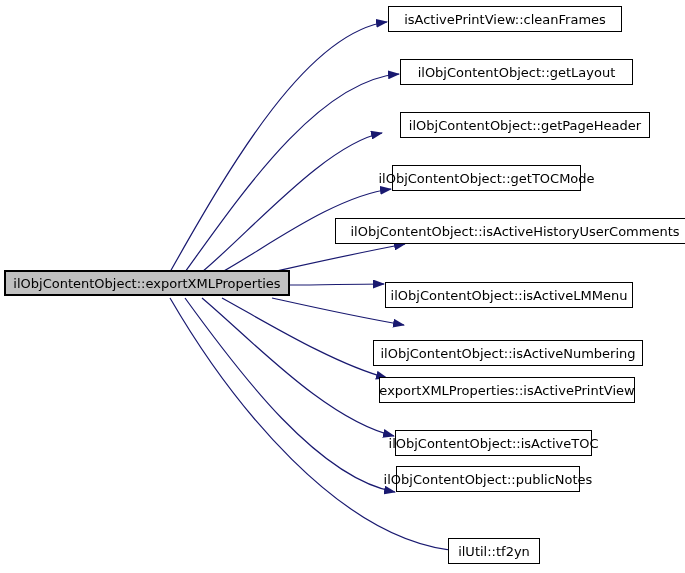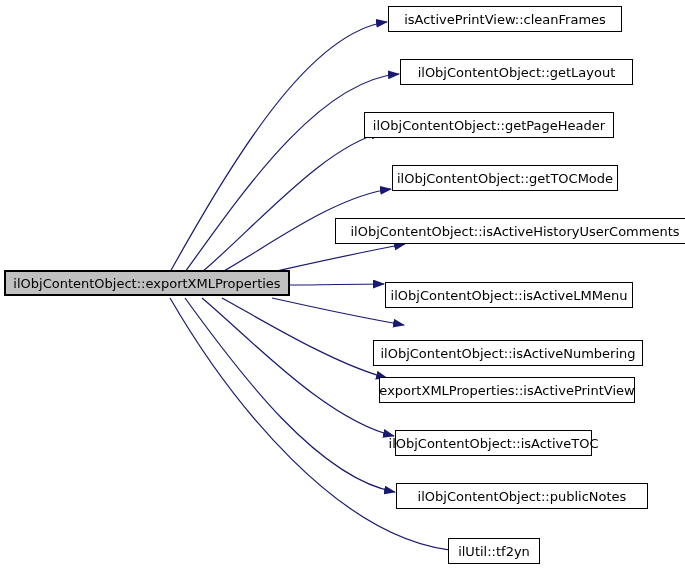--- a/index.html
+++ b/index.html
@@ -60,31 +60,31 @@
     <path class="edge" d="M185,298 C240,374 318,478 395,492" marker-end="url(#arrow)"></path>
     <path class="edge" d="M170,298 C228,398 340,544 461,551" marker-end="url(#arrow)"></path>
   </svg>
 
   <div class="node source" style="left:4px;top:270px;width:286px">ilObjContentObject::exportXMLProperties</div>
 
   <div class="node" style="left:388px;top:6px;width:234px">isActivePrintView::cleanFrames</div>
 
   <div class="node" style="left:400px;top:59px;width:233px">ilObjContentObject::getLayout</div>
 
-  <div class="node" style="left:364px;top:112px;width:250px">ilObjContentObject::getPageHeader</div>
+  <div class="node" style="left:400px;top:112px;width:250px">ilObjContentObject::getPageHeader</div>
 
-  <div class="node" style="left:392px;top:165px;width:226px">ilObjContentObject::getTOCMode</div>
+  <div class="node" style="left:392px;top:165px;width:189px">ilObjContentObject::getTOCMode</div>
 
   <div class="node" style="left:335px;top:218px;width:360px">ilObjContentObject::isActiveHistoryUserComments</div>
 
   <div class="node" style="left:385px;top:282px;width:248px">ilObjContentObject::isActiveLMMenu</div>
 
   <div class="node" style="left:373px;top:340px;width:270px">ilObjContentObject::isActiveNumbering</div>
 
   <div class="node" style="left:379px;top:377px;width:256px">exportXMLProperties::isActivePrintView</div>
 
   <div class="node" style="left:395px;top:430px;width:197px">ilObjContentObject::isActiveTOC</div>
 
-  <div class="node" style="left:396px;top:483px;width:252px">ilObjContentObject::publicNotes</div>
+  <div class="node" style="left:396px;top:466px;width:184px">ilObjContentObject::publicNotes</div>
 
   <div class="node" style="left:448px;top:538px;width:92px">ilUtil::tf2yn</div>
 
 </div>
 
 </body></html>

